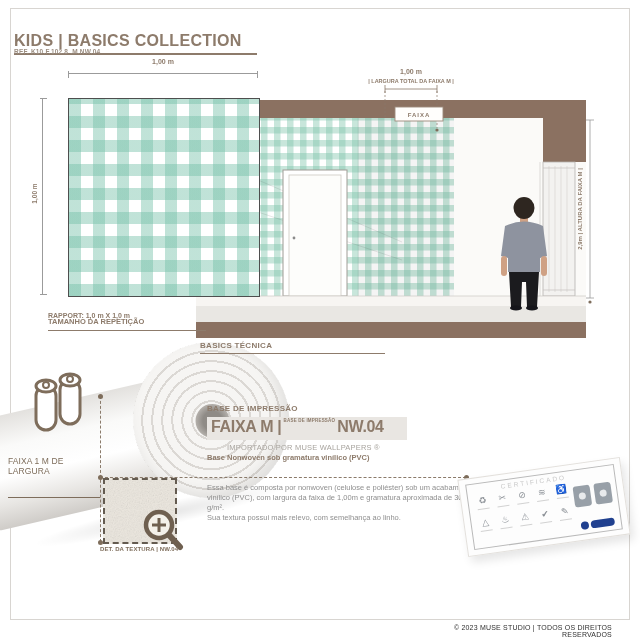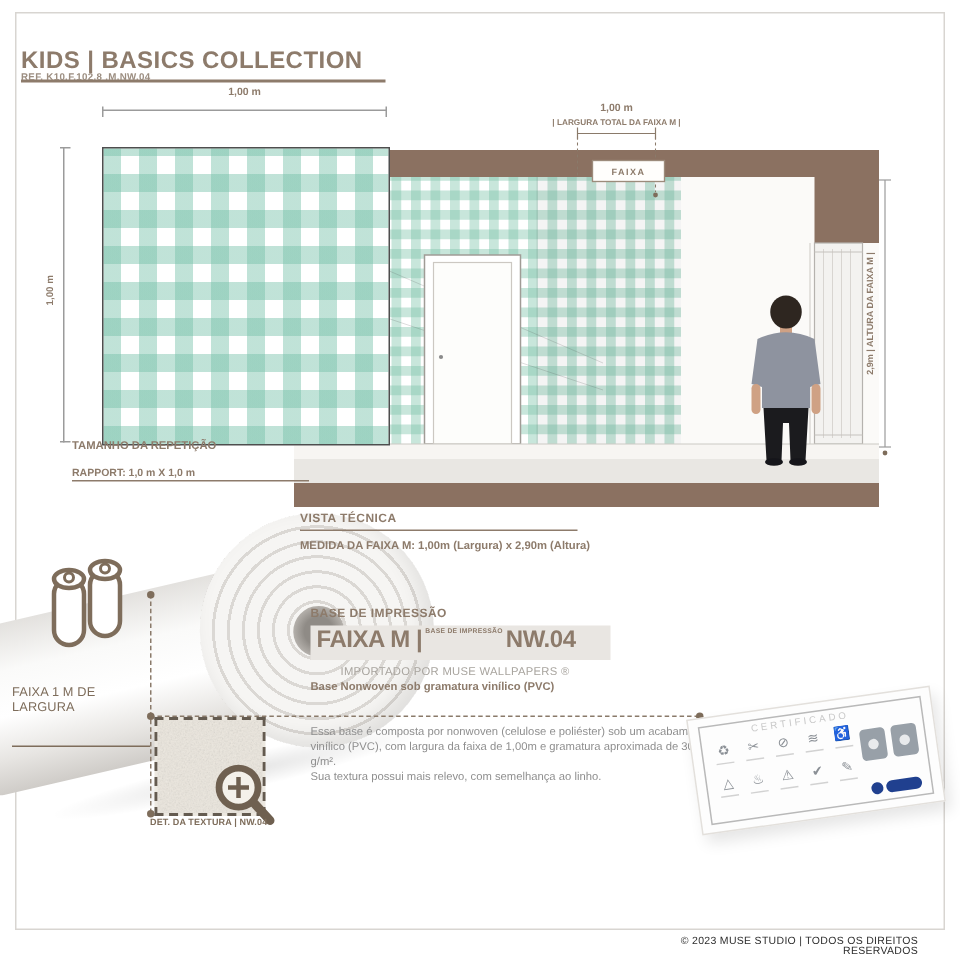--- a/index.html
+++ b/index.html
@@ -21,22 +21,22 @@
       repeating-linear-gradient(0deg, rgba(116,192,168,.45) 0 12px, transparent 12px 24px);}
   .dim-label-top{left:68px;top:58px;width:190px;text-align:center;font-size:7px;font-weight:bold;color:#8d7b6b;z-index:4;}
   .dim-h{left:68px;top:73px;width:190px;height:0;border-top:1px solid #9b9b9b;z-index:4;}
   .dim-h .t1,.dim-h .t2{position:absolute;top:-3px;width:1px;height:7px;background:#9b9b9b;}
   .dim-h .t1{left:0;} .dim-h .t2{right:0;}
   .dim-v{left:42px;top:98px;width:0;height:197px;border-left:1px solid #9b9b9b;z-index:4;}
   .dim-v .t1,.dim-v .t2{position:absolute;left:-3px;height:1px;width:7px;background:#9b9b9b;}
   .dim-v .t1{top:0;} .dim-v .t2{bottom:0;}
   .dim-label-left{left:14px;top:190px;font-size:6.5px;font-weight:bold;color:#8d7b6b;
                   transform:rotate(-90deg);transform-origin:center;width:40px;text-align:center;z-index:4;}
-  .repeat-title{left:48px;top:292px;font-size:7.5px;font-weight:bold;color:#8d7b6b;width:158px;
-                border-bottom:1px solid #8d7b6b;padding-bottom:19px;z-index:5;}
+  .repeat-title{left:48px;top:317px;font-size:7.5px;font-weight:bold;color:#8d7b6b;width:158px;
+                border-bottom:1px solid #8d7b6b;padding-bottom:4px;z-index:5;}
   .repeat-value{left:48px;top:312px;font-size:7px;font-weight:bold;color:#8d7b6b;z-index:5;}
 
   
   .room{left:196px;top:62px;z-index:2;}
 
   
   .vista-title{left:200px;top:341px;font-size:8px;font-weight:bold;color:#8d7b6b;width:185px;
                border-bottom:1px solid #8d7b6b;padding-bottom:3px;letter-spacing:.3px;z-index:5;}
   .vista-measure{left:200px;top:359px;font-size:7.5px;font-weight:bold;color:#8d7b6b;z-index:5;}
 
@@ -188,22 +188,21 @@
     </div>
   <div class="abs dim-v">
       <span class="t1"></span>
       <span class="t2"></span>
     </div>
   <div class="abs dim-label-left">1,00 m</div>
   <div class="abs swatch"></div>
   <div class="abs repeat-title">TAMANHO DA REPETIÇÃO</div>
   <div class="abs repeat-value">RAPPORT: 1,0 m X 1,0 m</div>
 
-  <div class="abs vista-title">VISTA TÉCNICA</div>
-  <div class="abs vista-measure">MEDIDA DA FAIXA M: 1,00m (Largura) x 2,90m (Altura)</div>
+  <div class="abs vista-title">BASICS TÉCNICA</div>
 
   <div class="abs roll-photo">
     <div class="abs roll-shadow"></div>
     <div class="abs roll-body"></div>
     <div class="abs roll-end"></div>
     <div class="abs roll-hole"></div>
   </div>
 
   <svg class="abs roll-icon" width="58" height="66" viewBox="0 0 58 66">
     <g fill="#ffffff" stroke="#7e6d5b" stroke-width="3">

